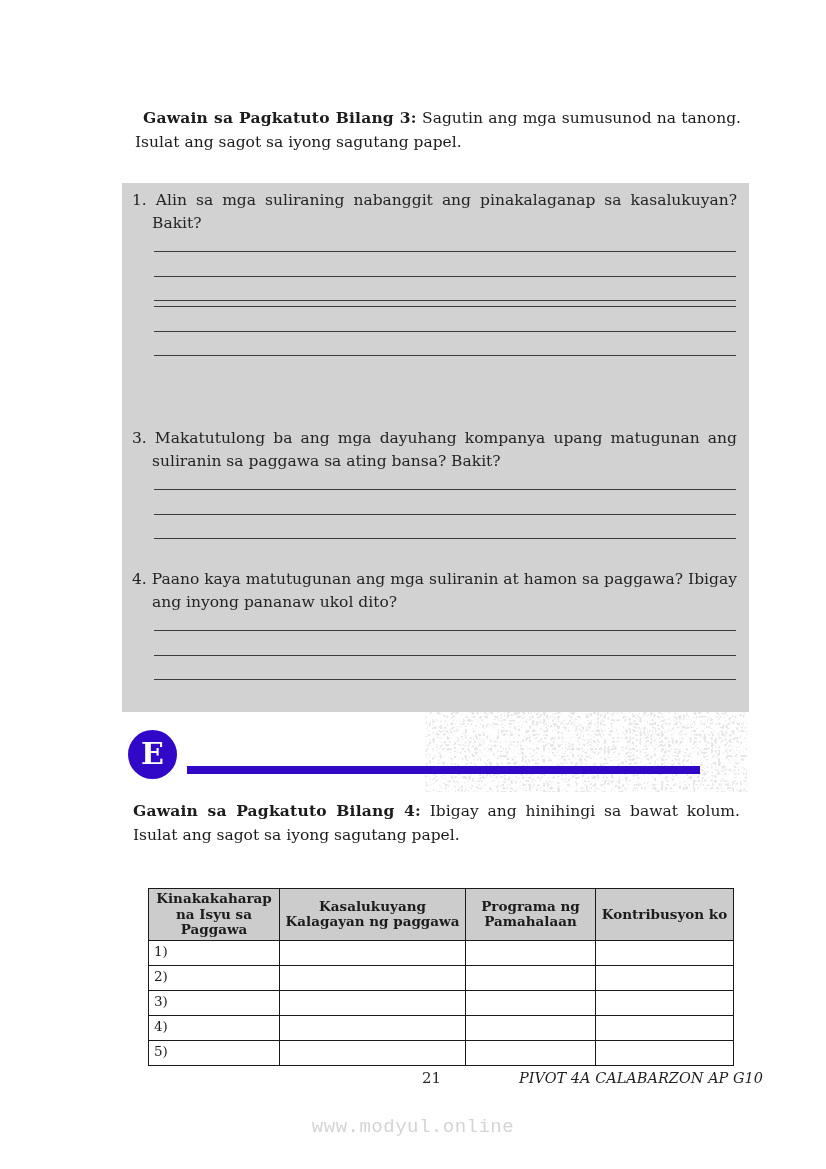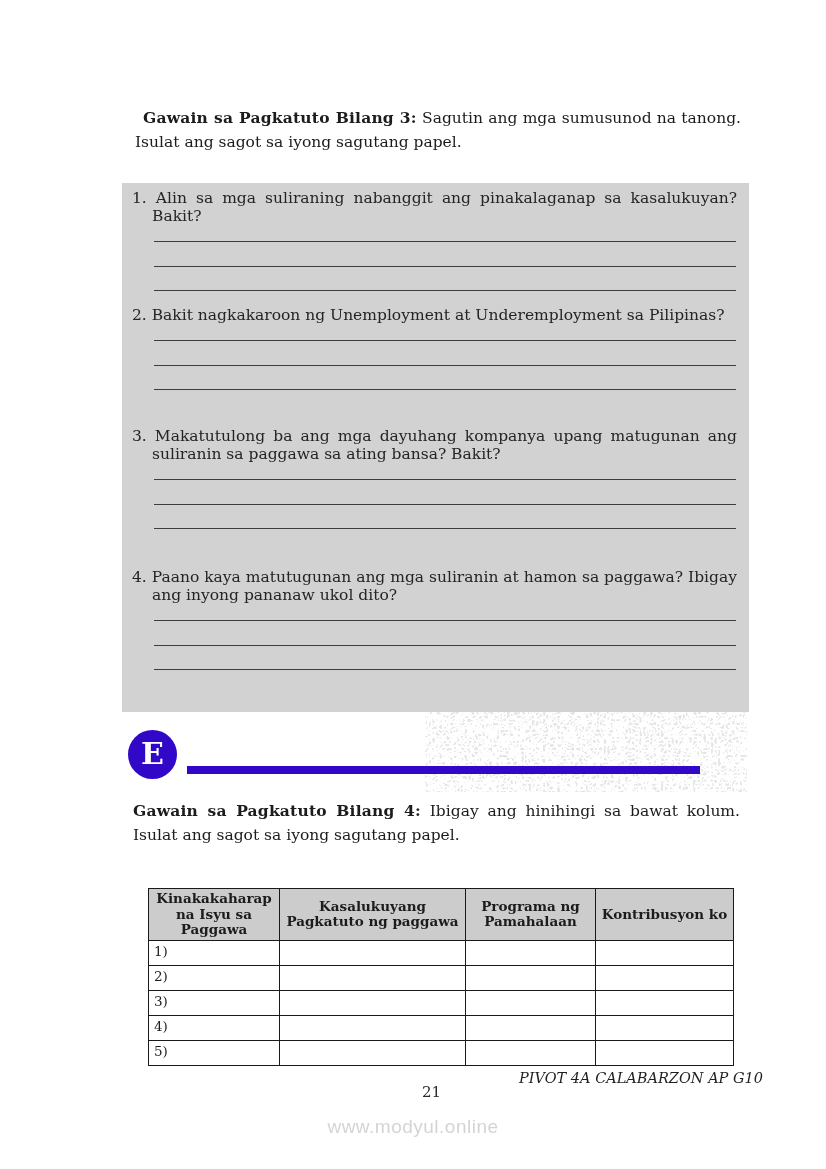--- a/index.html
+++ b/index.html
@@ -19,21 +19,21 @@
   }
   .heading3 b { font-weight:bold; letter-spacing:0.2px;margin-left:8px; }
   
   .graybox {
     position:absolute; left:122px; top:183px; width:627px; height:529px;
     background:#d2d2d2;
   }
   .q { position:absolute; left:10px; right:12px; }
   .q1 { top:6px; } .q2 { top:123px; } .q3 { top:244px; } .q4 { top:385px; }
   .q-text {
-    font-size:15.5px; line-height:18px; text-align:justify;
+    font-size:15.5px; line-height:23px; text-align:justify;
     padding-left:20px; text-indent:-20px; color:#242424;
   }
   .answer-line {
     height:0; border-bottom:1.2px solid #3d3d3d;
     margin-left:22px; margin-right:1px;
   }
   .q-text + .answer-line { margin-top:16px; }
   .answer-line + .answer-line { margin-top:23.5px; }
   
   .e-circle {
@@ -65,29 +65,29 @@
     line-height:15.5px; text-align:center; vertical-align:middle;
     height:48px; padding:2px 3px;
   }
   .tbl td {
     background:#ffffff; font-size:13.5px; height:25px;
     vertical-align:top; padding:2px 0 0 5px;
   }
   
   .page-num {
     position:absolute; left:422px; top:1069px;
-    font-size:15px; color:#2a2a2a;margin-top:14px;
+    font-size:15px; color:#2a2a2a;
   }
   .module-label {
     position:absolute; right:63px; top:1070px;
     font-style:italic; font-size:14.5px; color:#1f1f1f;
   }
   .watermark {
     position:absolute; left:0; right:0; top:1116px; text-align:center;
-    font-family:Liberation Sans, sans-serif; font-size:19px;
+    font-family:Liberation Mono, monospace; font-size:19px;
     color:#d4d4d4; letter-spacing:0.5px;
   }
 </style>
 </head>
 <body>
 
 <div class="sheet">
 
   <div class="heading3">
     <b>Gawain sa Pagkatuto Bilang  3:</b>
@@ -97,21 +97,20 @@
   <div class="graybox">
 
     <div class="q q1">
       <div class="q-text">1. Alin sa mga suliraning nabanggit ang pinakalaganap sa kasalukuyan? Bakit?</div>
       <div class="answer-line"></div>
       <div class="answer-line"></div>
       <div class="answer-line"></div>
     </div>
 
     <div class="q q2">
-      <div class="q-text">2. Bakit nagkakaroon ng Unemployment at Underemployment sa Pilipinas?</div>
       <div class="answer-line"></div>
       <div class="answer-line"></div>
       <div class="answer-line"></div>
     </div>
 
     <div class="q q3">
       <div class="q-text">3. Makatutulong ba ang mga dayuhang kompanya upang matugunan ang suliranin sa paggawa sa ating bansa? Bakit?</div>
       <div class="answer-line"></div>
       <div class="answer-line"></div>
       <div class="answer-line"></div>
@@ -149,21 +148,21 @@
   <table class="tbl">
     <colgroup>
       <col style="width:131px">
         <col style="width:186px">
         <col style="width:130px">
         <col style="width:138px">
     </colgroup>
     <thead>
       <tr>
         <th>Kinakakaharap na Isyu sa Paggawa</th>
-        <th>Kasalukuyang Pagkatuto ng paggawa</th>
+        <th>Kasalukuyang Kalagayan ng paggawa</th>
         <th>Programa ng Pamahalaan</th>
         <th>Kontribusyon ko</th>
       </tr>
     </thead>
     <tbody>
       <tr>
         <td>1)</td>
         <td></td>
         <td></td>
         <td></td>

